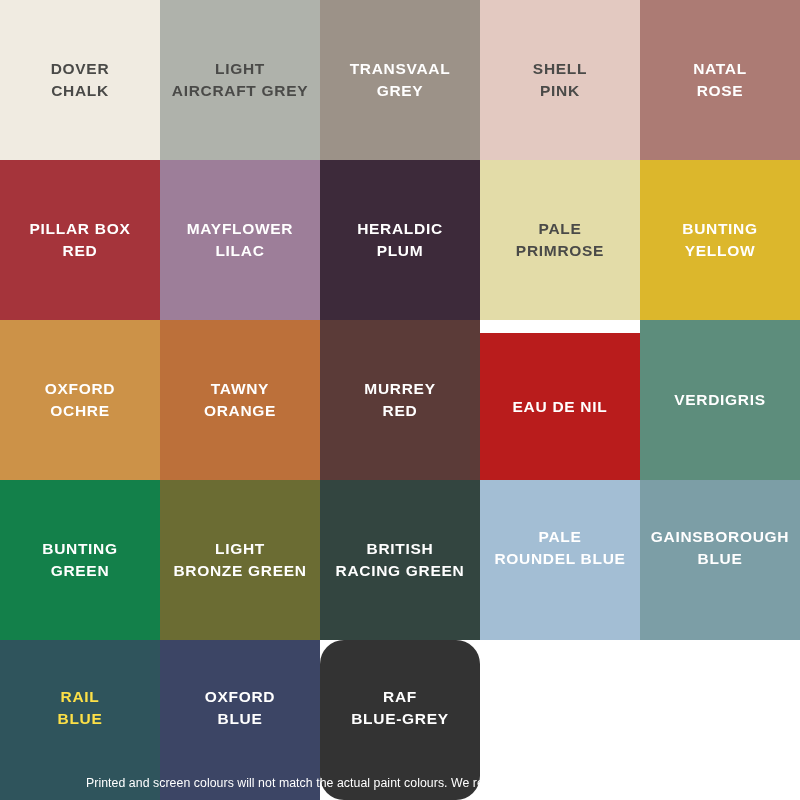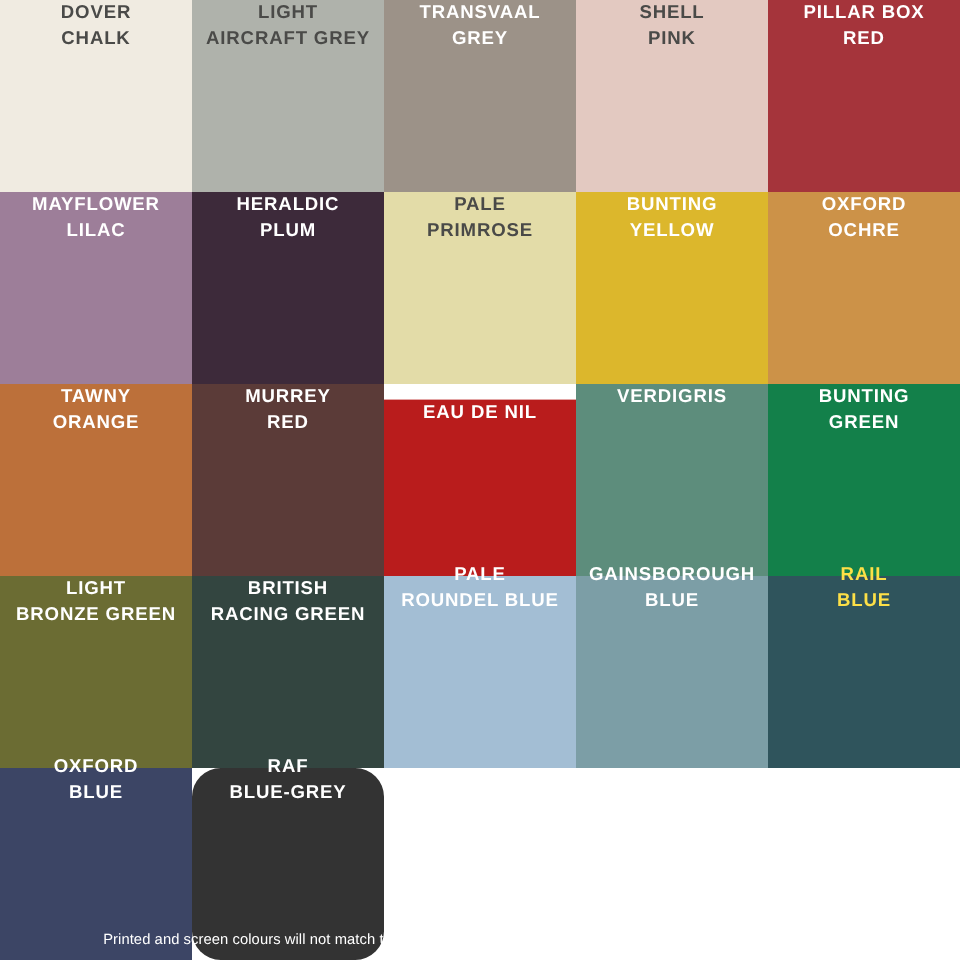--- a/index.html
+++ b/index.html
@@ -21,20 +21,21 @@
   .swatch-grid {
     display: grid;
     grid-template-columns: repeat(5, 160px);
     grid-template-rows: repeat(5, 160px);
     width: 800px;
     height: 800px;
   }
   .swatch {
     position: relative;
     display: flex;
+    align-items: center;
     justify-content: center;
     text-align: center;
     box-sizing: border-box;
     padding: 0 6px;
   }
   .swatch-label {
     font-size: 15.5px;
     font-weight: 700;
     letter-spacing: 0.045em;
     line-height: 1.42;
@@ -92,20 +93,24 @@
         <span class="swatch-label" style="color: rgb(74, 74, 72);">LIGHT
 AIRCRAFT GREY</span>
       </div>
       <div class="swatch row-1" style="background-color: rgb(156, 146, 136);">
         <span class="swatch-label" style="color: rgb(255, 255, 255);">TRANSVAAL
 GREY</span>
       </div>
       <div class="swatch row-2" style="background-color: rgb(227, 201, 193);">
         <span class="swatch-label" style="color: rgb(74, 74, 72);">SHELL
 PINK</span>
+      </div>
+      <div class="swatch row-2" style="background-color: rgb(172, 123, 116);">
+        <span class="swatch-label" style="color: rgb(255, 255, 255);">NATAL
+ROSE</span>
       </div>
       <div class="swatch row-2" style="background-color: rgb(165, 52, 59);">
         <span class="swatch-label" style="color: rgb(255, 255, 255);">PILLAR BOX
 RED</span>
       </div>
       <div class="swatch row-2" style="background-color: rgb(157, 126, 153);">
         <span class="swatch-label" style="color: rgb(255, 255, 255);">MAYFLOWER
 LILAC</span>
       </div>
       <div class="swatch row-2" style="background-color: rgb(61, 42, 58);">

